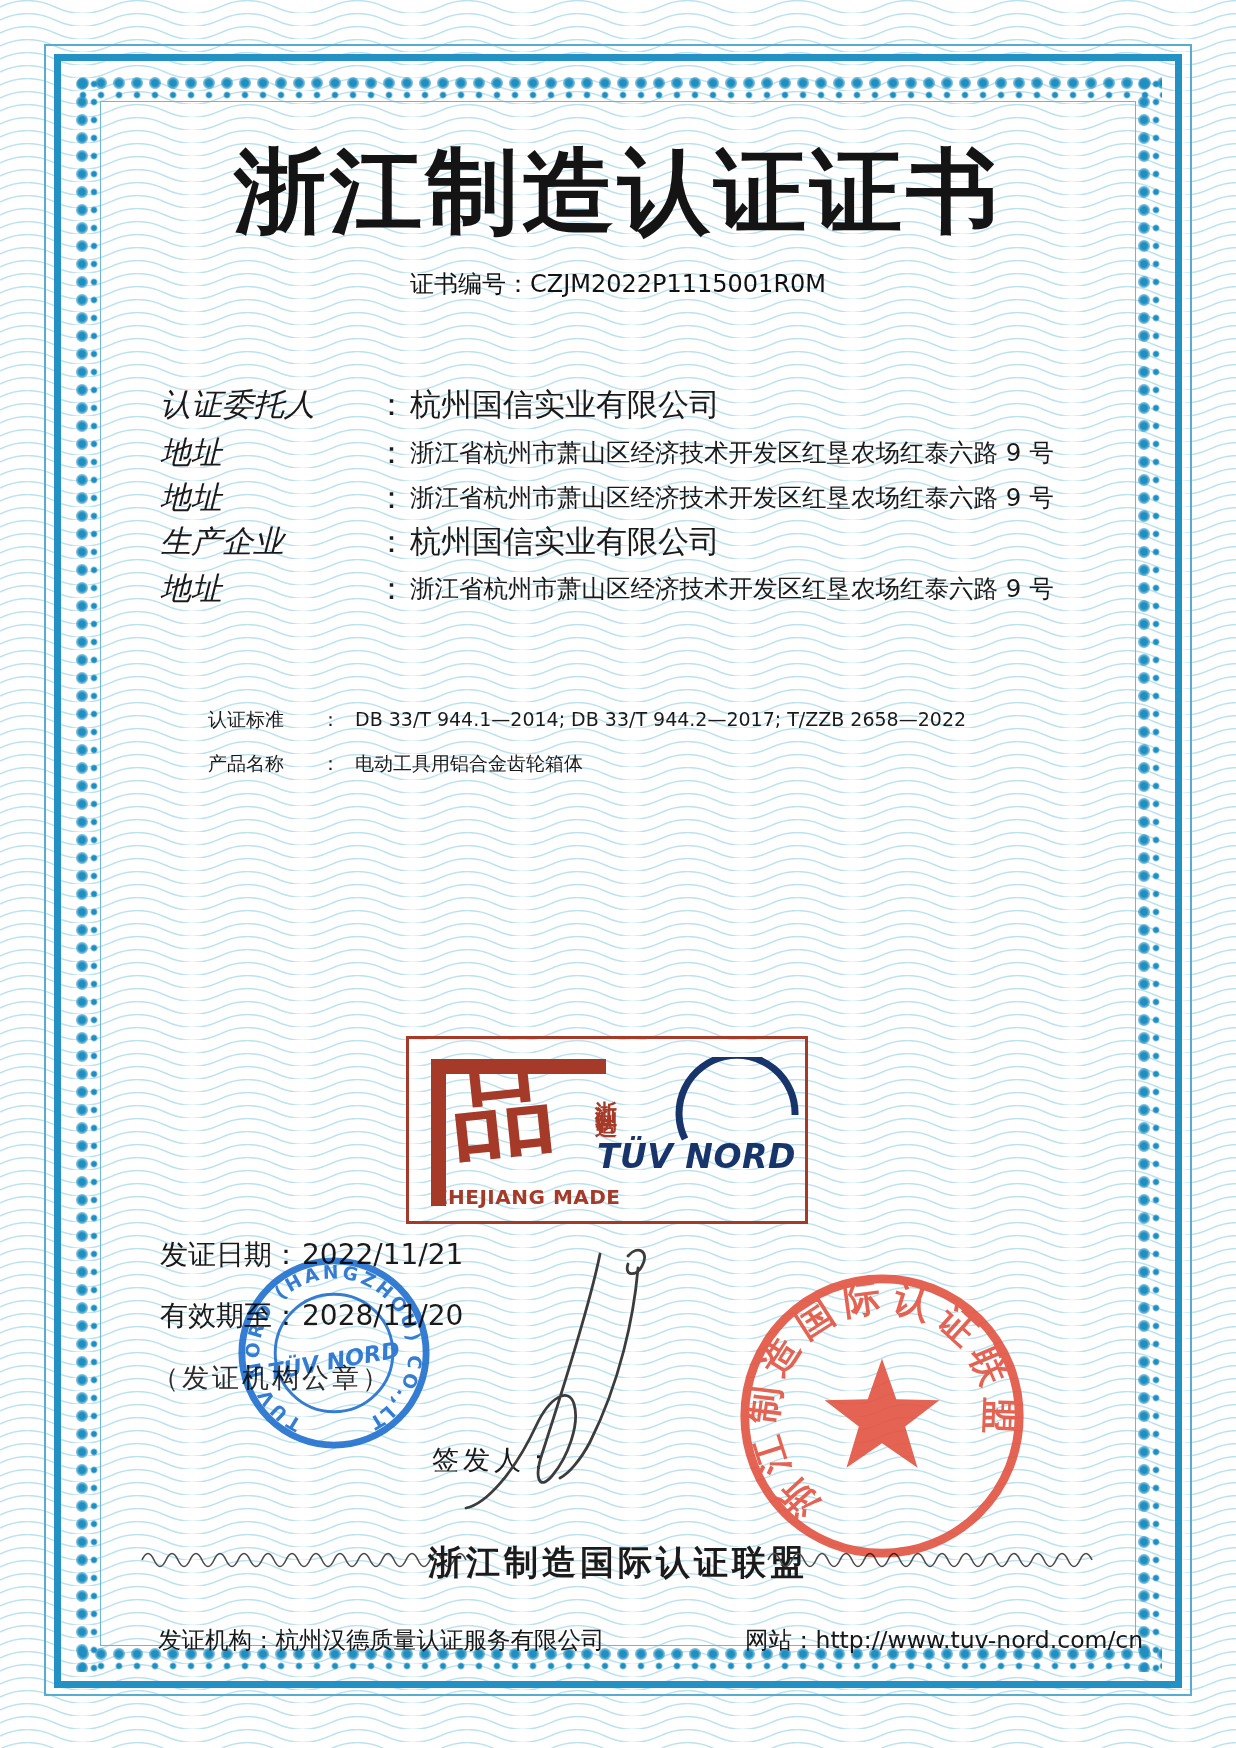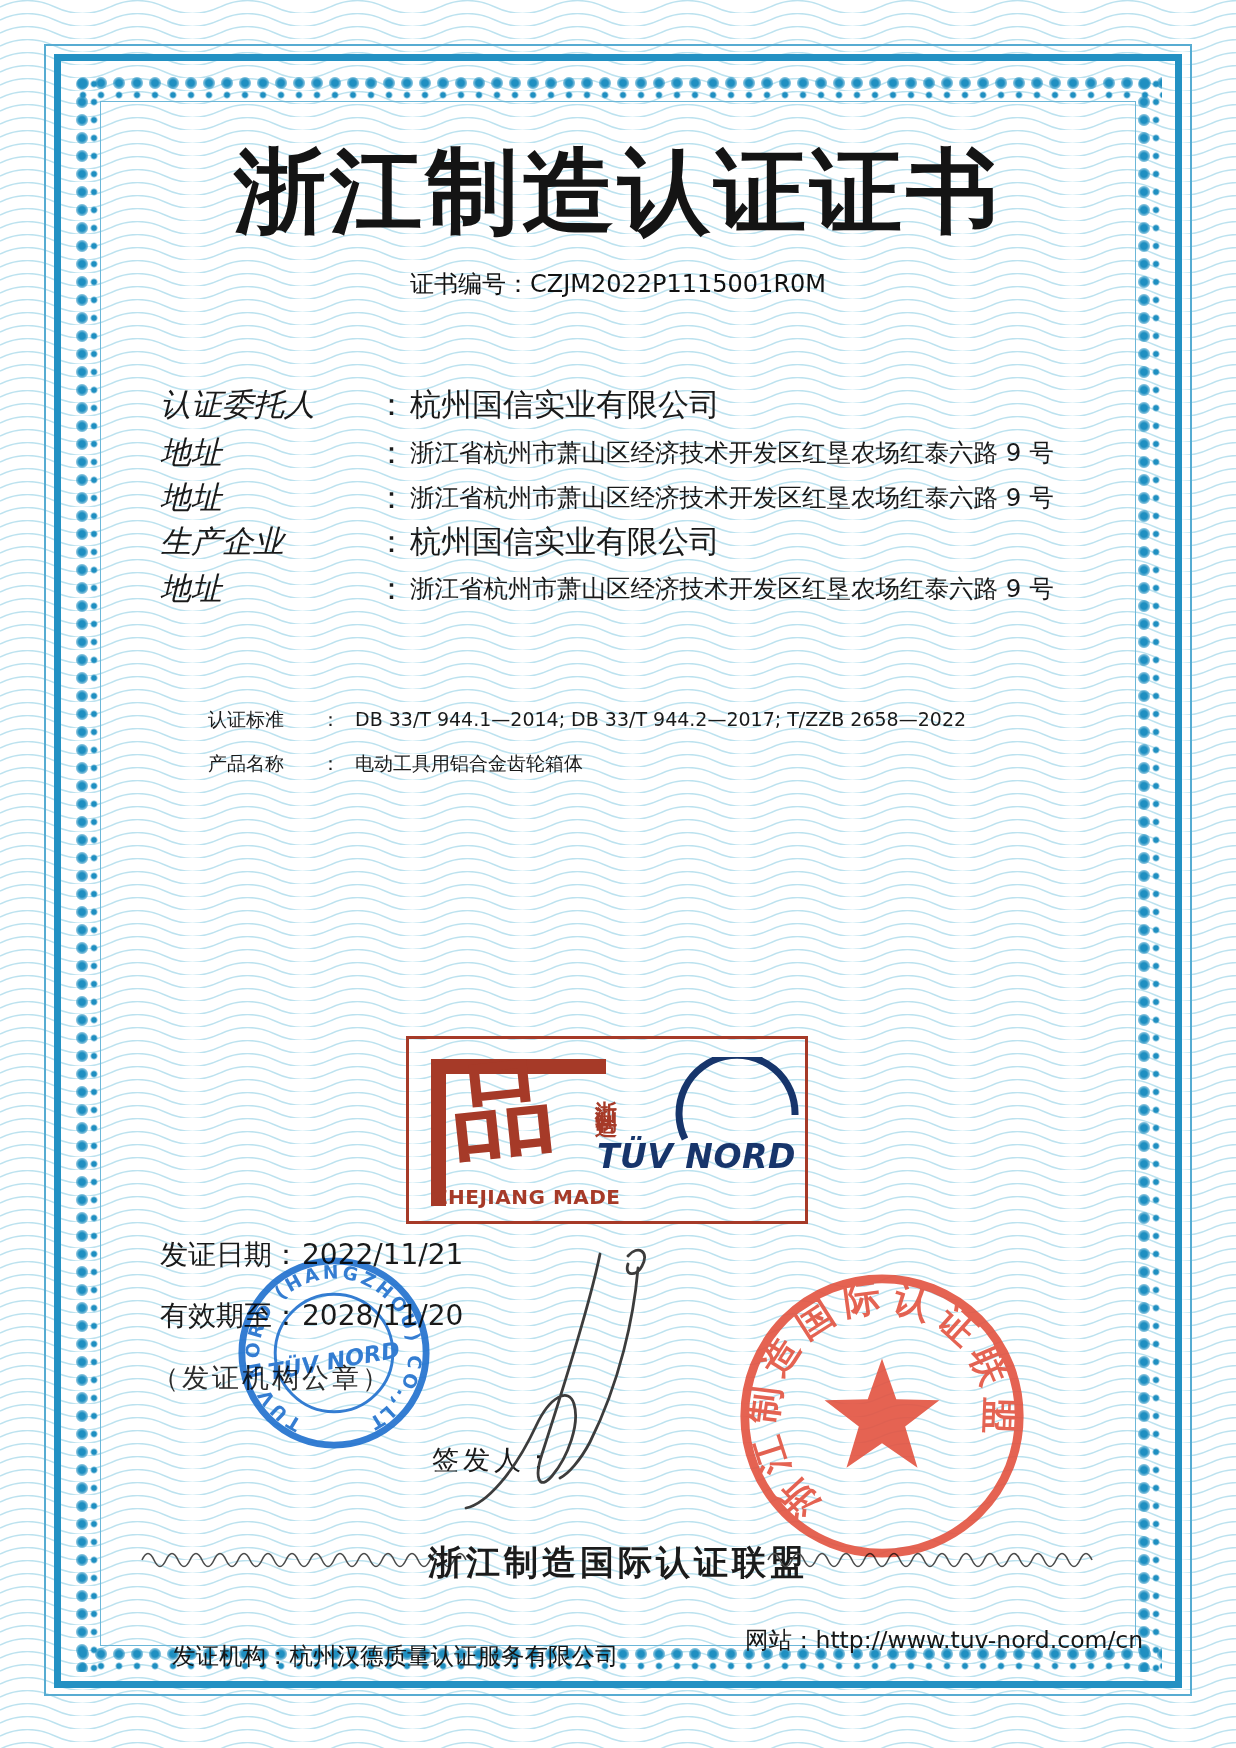--- a/index.html
+++ b/index.html
@@ -74,21 +74,21 @@
   
   .stamp{position:absolute;mix-blend-mode:multiply;opacity:.9;z-index:3;}
   .stamp-blue{left:236px;top:1255px;color:#1e6fcd;}
   .stamp-red{left:736px;top:1270px;color:#e2523f;}
   
   .alliance{position:absolute;top:1540px;left:0;width:100%;text-align:center;
     font-size:34px;font-weight:600;letter-spacing:4px;color:#1b1b1b;}
   .squiggle{position:absolute;top:1551px;color:#4c4c4c;}
   .squiggle-l{left:140px;} .squiggle-r{left:766px;}
   .footer{position:absolute;top:1624px;left:0;width:100%;font-size:23.5px;color:#161616;}
-  .footer .issuer{position:absolute;left:172px;white-space:nowrap;margin-top:16px;}
+  .footer .issuer{position:absolute;left:158px;white-space:nowrap;}
   .footer .site{position:absolute;left:745px;white-space:nowrap;text-align:right;}
 </style>
 </head>
 <body>
 
 <div class="page">
 
   <svg class="waves" width="1236" height="1748">
     <defs>
       <pattern id="wv" width="110" height="13" patternUnits="userSpaceOnUse">

